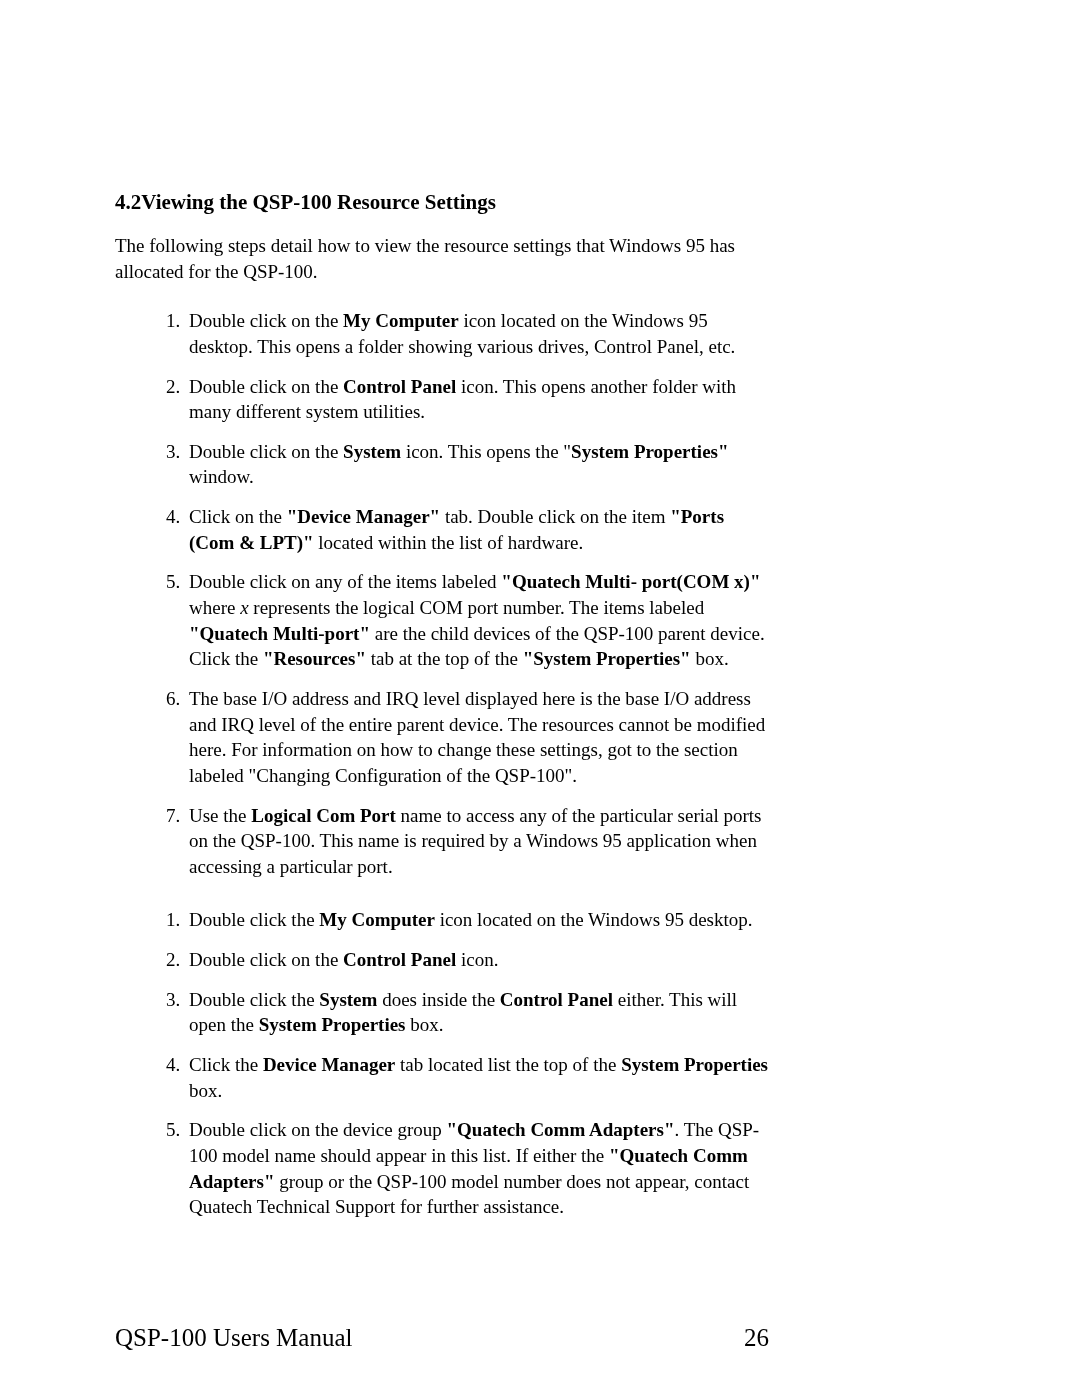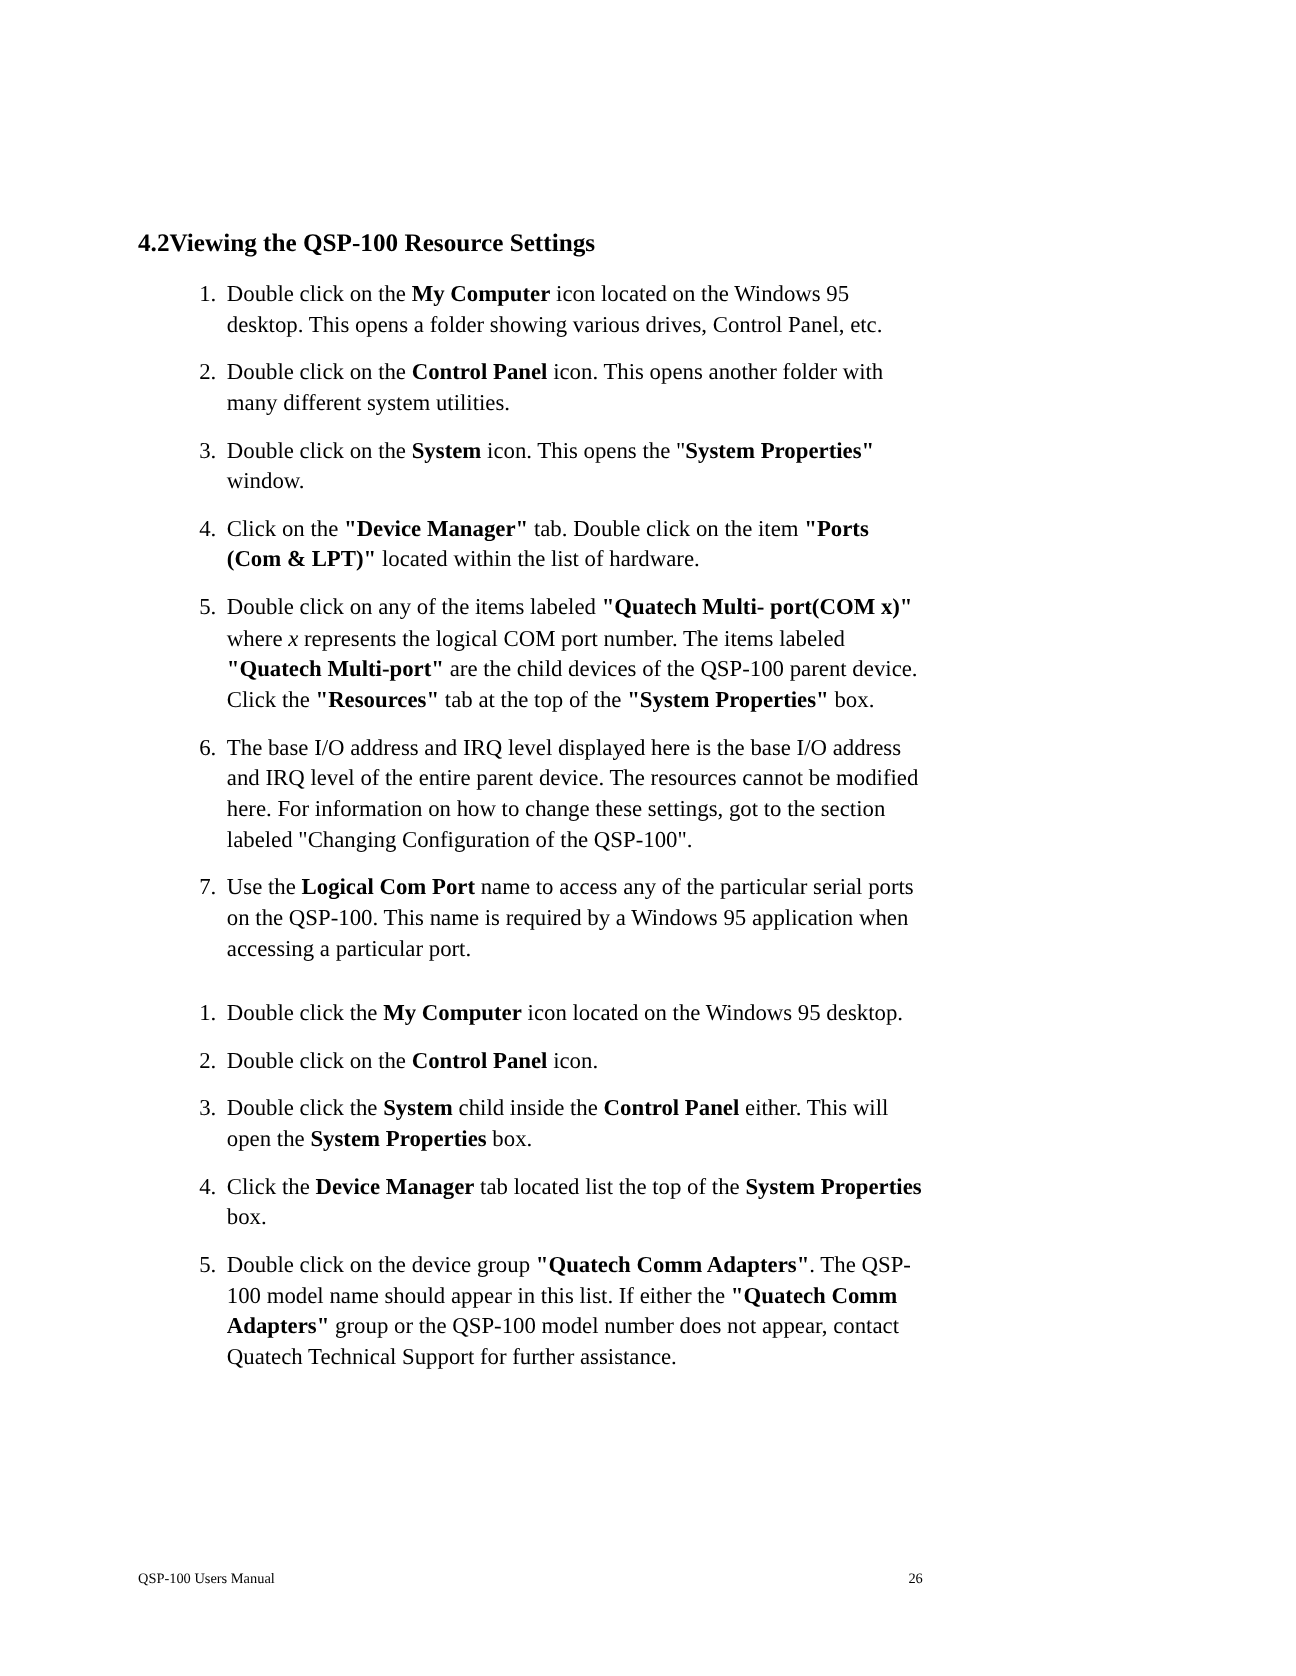--- a/index.html
+++ b/index.html
@@ -32,54 +32,55 @@
   }
   ol li {
     margin-bottom: 14px;
     line-height: 1.35;
     padding-left: 4px;
   }
   .b { font-weight: bold; }
   .i { font-style: italic; }
   .footer {
     position: absolute;
-    bottom: 74px;
+    bottom: 45px;
     left: 115px;
     right: 115px;
     display: flex;
     justify-content: space-between;
-    font-size: 12px;
+    font-size: 25px;
   }
 </style>
 </head>
 <body>
 
 <div class="page">
 
   <h2>
     <span>4.2</span><span>Viewing the QSP-100 Resource Settings</span>
   </h2>
 
+  <p class="intro">The following steps  detail how to view the resource  settings that Windows 95 has allocated for the QSP-100.</p>
 
   <ol>
     <li><span>Double click on the </span><span class="b">My Computer</span><span> icon located on the Windows 95 desktop.  This opens a folder showing various drives, Control Panel, etc.</span></li>
     <li><span>Double click on the </span><span class="b">Control Panel</span><span> icon.  This opens another folder with many different system utilities.</span></li>
     <li><span>Double click on the </span><span class="b">System</span><span> icon.  This opens the "</span><span class="b">System Properties"</span><span> window.</span></li>
     <li><span>Click on the </span><span class="b">"Device Manager"</span><span> tab.  Double click on the item </span><span class="b">"Ports (Com &amp; LPT)"</span><span> located within the list of hardware.</span></li>
     <li><span>Double click on any of the items labeled </span><span class="b">"Quatech Multi- port(COM x)"</span><span> where </span><span class="i">x</span><span> represents the logical COM port number.  The items labeled </span><span class="b">"Quatech Multi-port"</span><span> are the child devices of the QSP-100 parent device.  Click the </span><span class="b">"Resources"</span><span> tab at the top of the </span><span class="b">"System Properties"</span><span> box.</span></li>
     <li><span>The base I/O address  and IRQ level displayed here is the base I/O address and IRQ level of the entire parent device.  The resources cannot be modified here.  For information on how to change these settings, got to the section labeled "Changing Configuration of the QSP-100".</span></li>
     <li><span>Use the </span><span class="b">Logical Com Port</span><span> name to access any of the particular serial ports on the QSP-100.  This name is required by a Windows 95 application when accessing a particular port.</span></li>
   </ol>
 
 
 
   <ol>
     <li><span>Double click the </span><span class="b">My Computer</span><span> icon located on the Windows 95 desktop.</span></li>
     <li><span>Double click on the </span><span class="b">Control Panel</span><span> icon.</span></li>
-    <li><span>Double click the </span><span class="b">System</span><span> child inside the </span><span class="b">Control Panel</span><span> either.  This will open the </span><span class="b">System Properties</span><span> box.</span></li>
+    <li><span>Double click the </span><span class="b">System</span><span> does inside the </span><span class="b">Control Panel</span><span> either.  This will open the </span><span class="b">System Properties</span><span> box.</span></li>
     <li><span>Click the </span><span class="b">Device Manager</span><span> tab located list the top of the </span><span class="b">System Properties</span><span> box.</span></li>
     <li><span>Double click on the device group </span><span class="b">"Quatech Comm Adapters"</span><span>.  The QSP-100 model name should appear in this list.  If either the </span><span class="b">"Quatech Comm Adapters"</span><span> group or the QSP-100 model number does not appear, contact Quatech Technical Support for further assistance.</span></li>
   </ol>
 
   <div class="footer">
     <span>QSP-100 Users Manual</span>
     <span>26</span>
   </div>
 
 </div>

